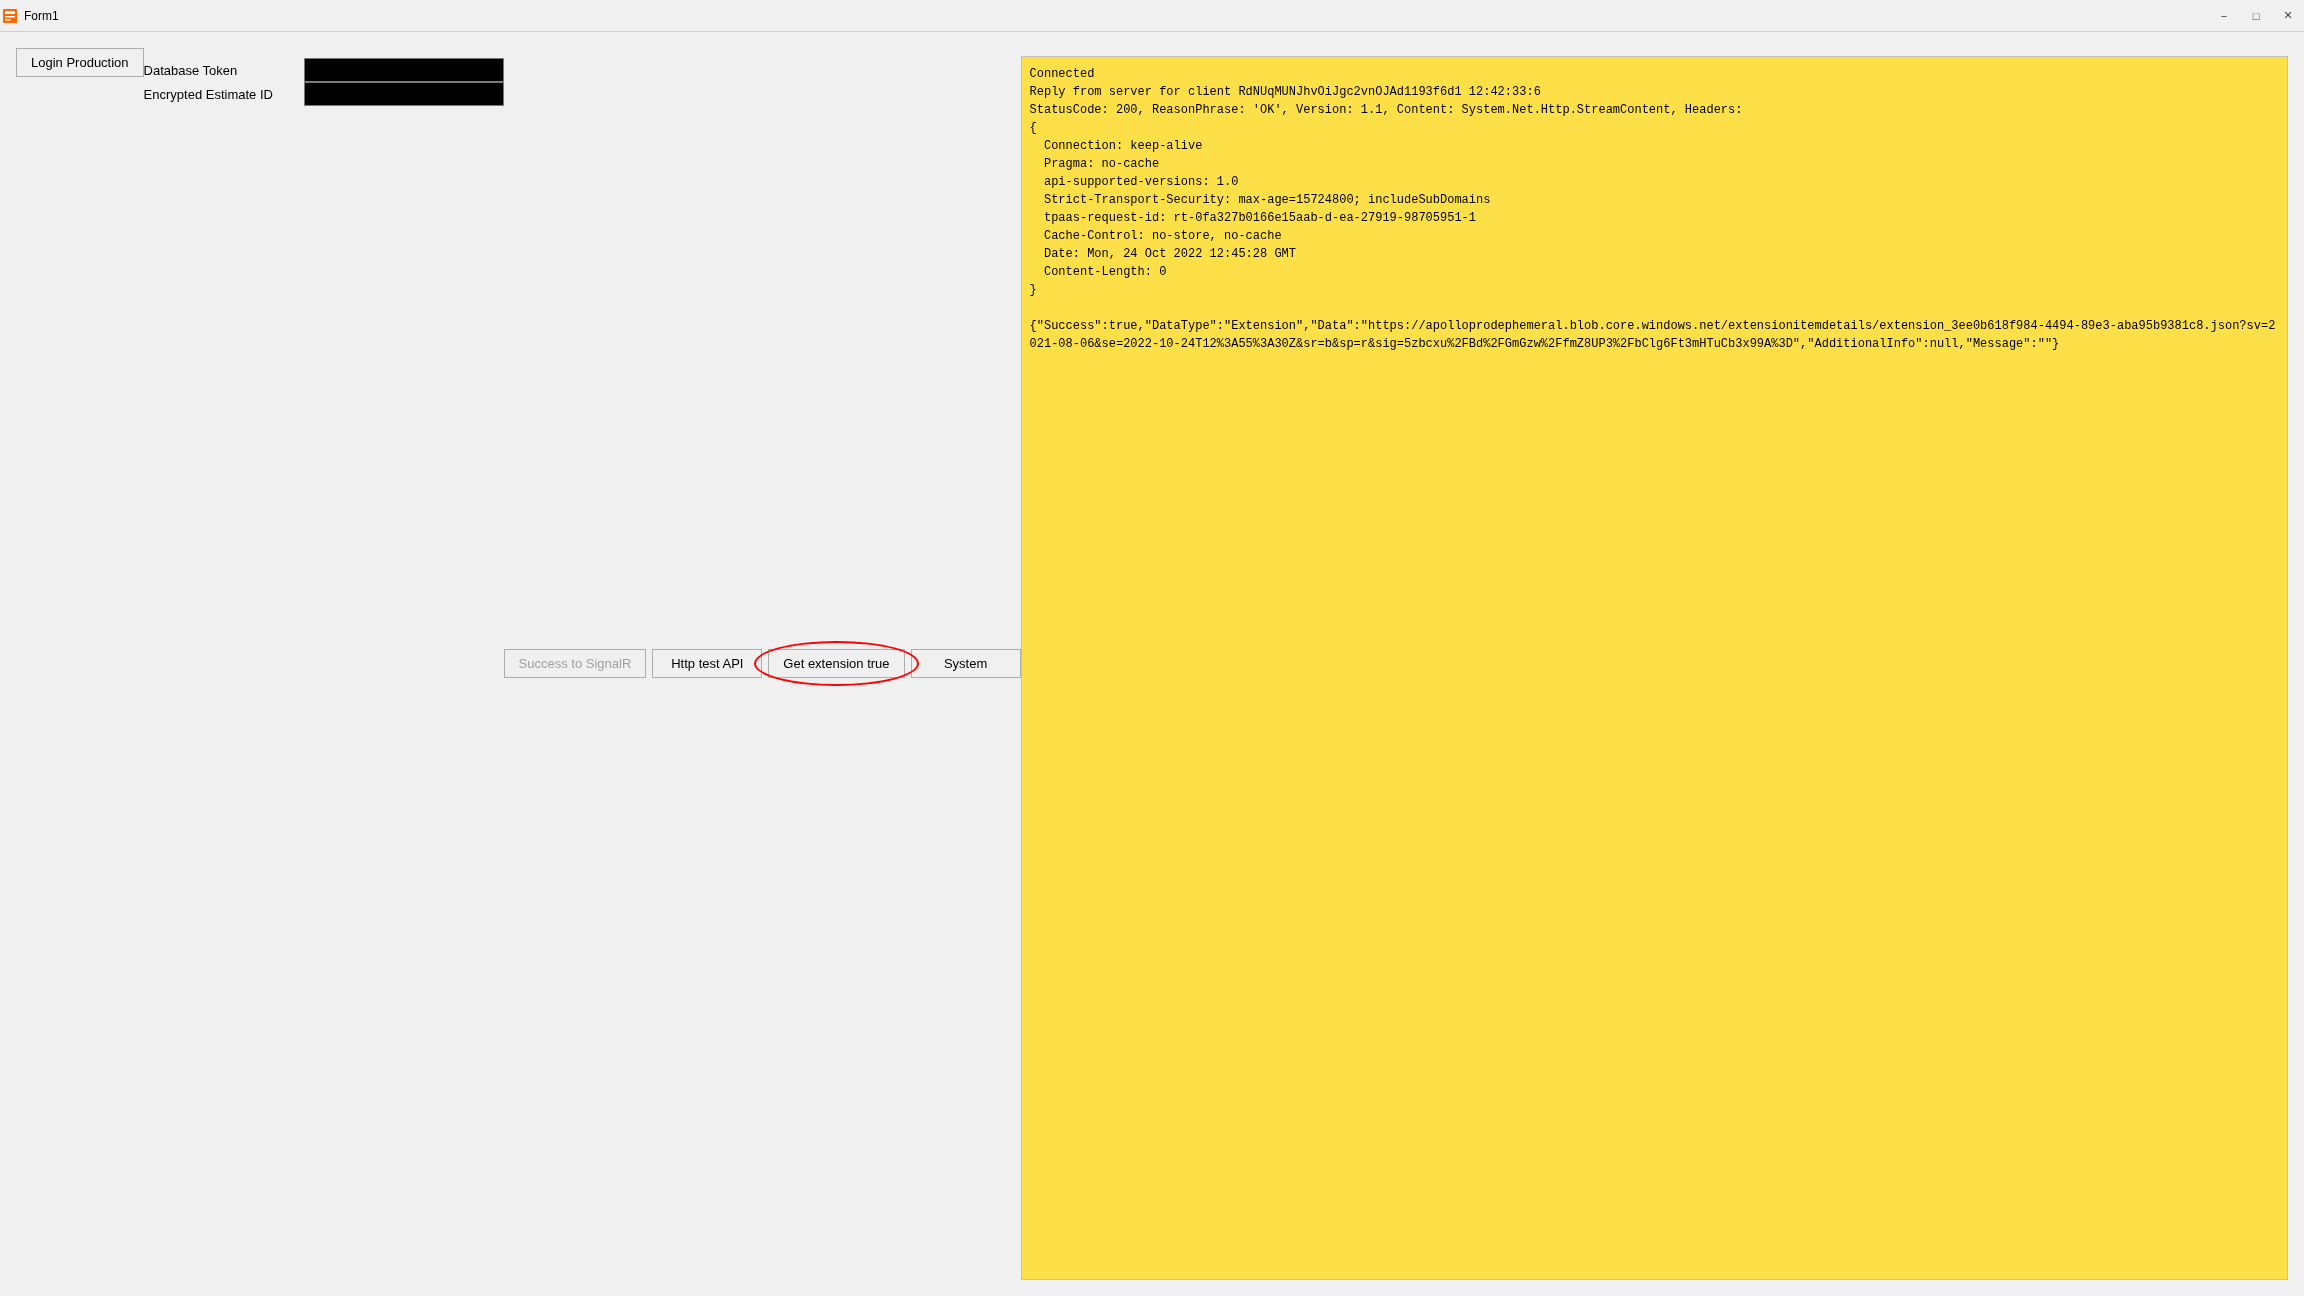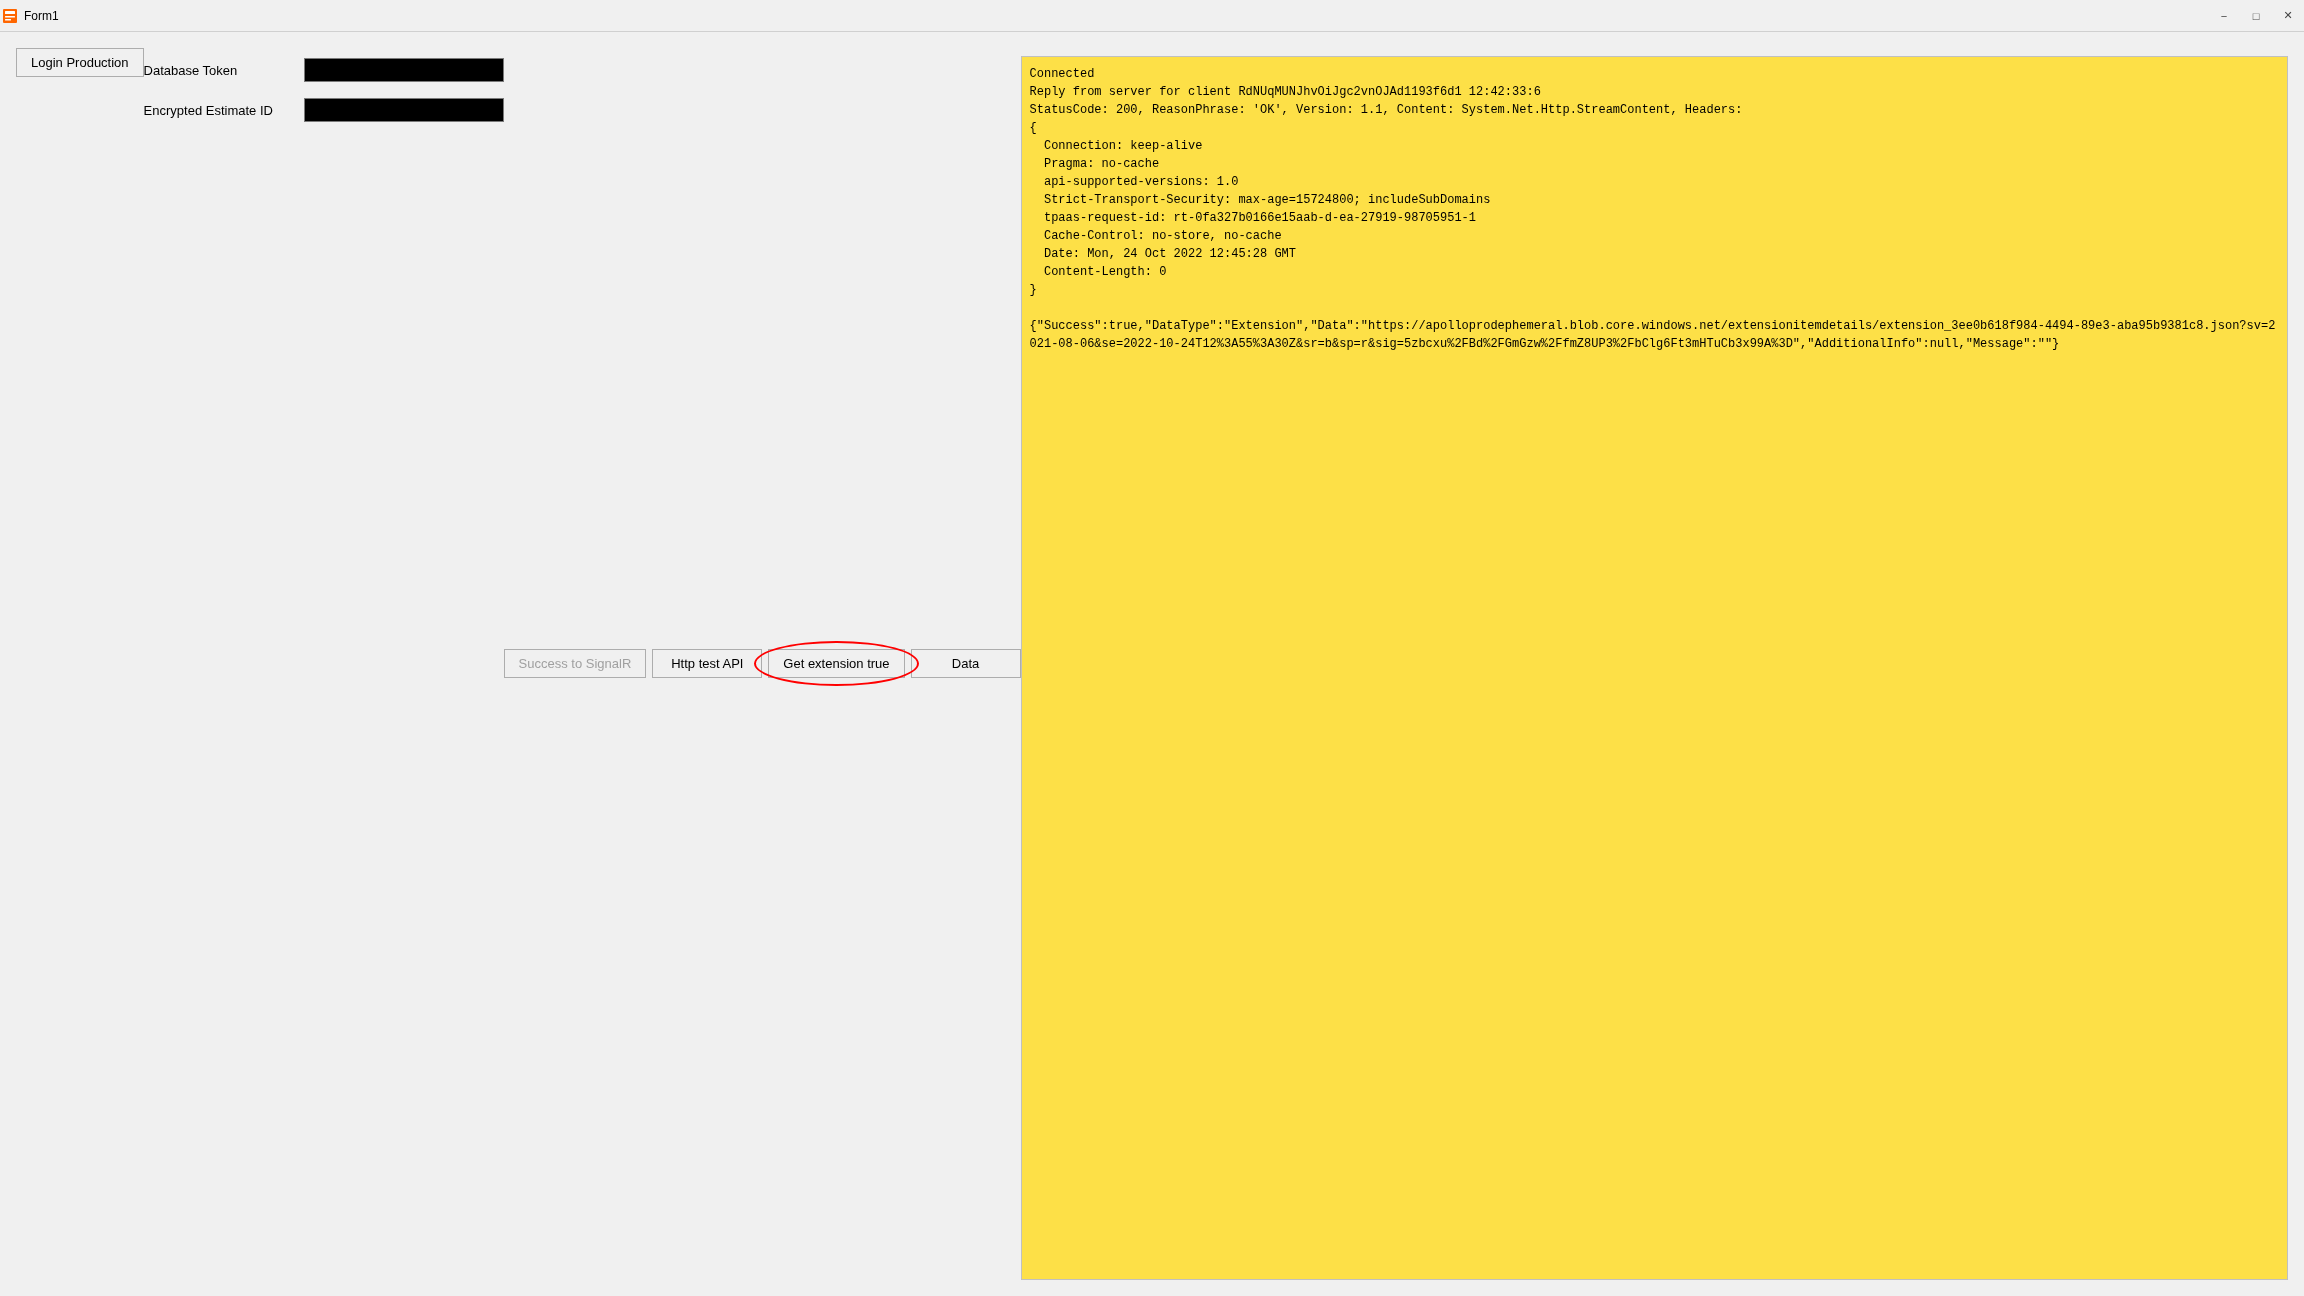--- a/index.html
+++ b/index.html
@@ -91,21 +91,21 @@
     }
 
     .form-section {
       background: #f0f0f0;
       padding: 10px 0;
     }
 
     .form-row {
       display: flex;
       align-items: center;
-      margin-bottom: 16px;
+      margin-bottom: 0;
     }
 
     .form-label {
       width: 160px;
       font-size: 13px;
       color: #000;
       flex-shrink: 0;
     }
 
     .form-input {
@@ -234,21 +234,21 @@
     </div>
   </div>
 
   <div class="buttons-row">
     <button class="action-btn" disabled="">Success to SignalR</button>
     <button class="action-btn">Http test API</button>
     <div class="get-extension-wrapper">
       <button class="action-btn highlighted">Get extension true</button>
       <div class="oval-highlight"></div>
     </div>
-    <button class="action-btn">Data</button>
+    <button class="action-btn">System</button>
   </div>
 
   <hr class="divider">
 
   <div class="output-section">Connected
 Reply from server for client RdNUqMUNJhvOiJgc2vnOJAd1193f6d1 12:42:33:6
 StatusCode: 200, ReasonPhrase: 'OK', Version: 1.1, Content: System.Net.Http.StreamContent, Headers:
 {
   Connection: keep-alive
   Pragma: no-cache

